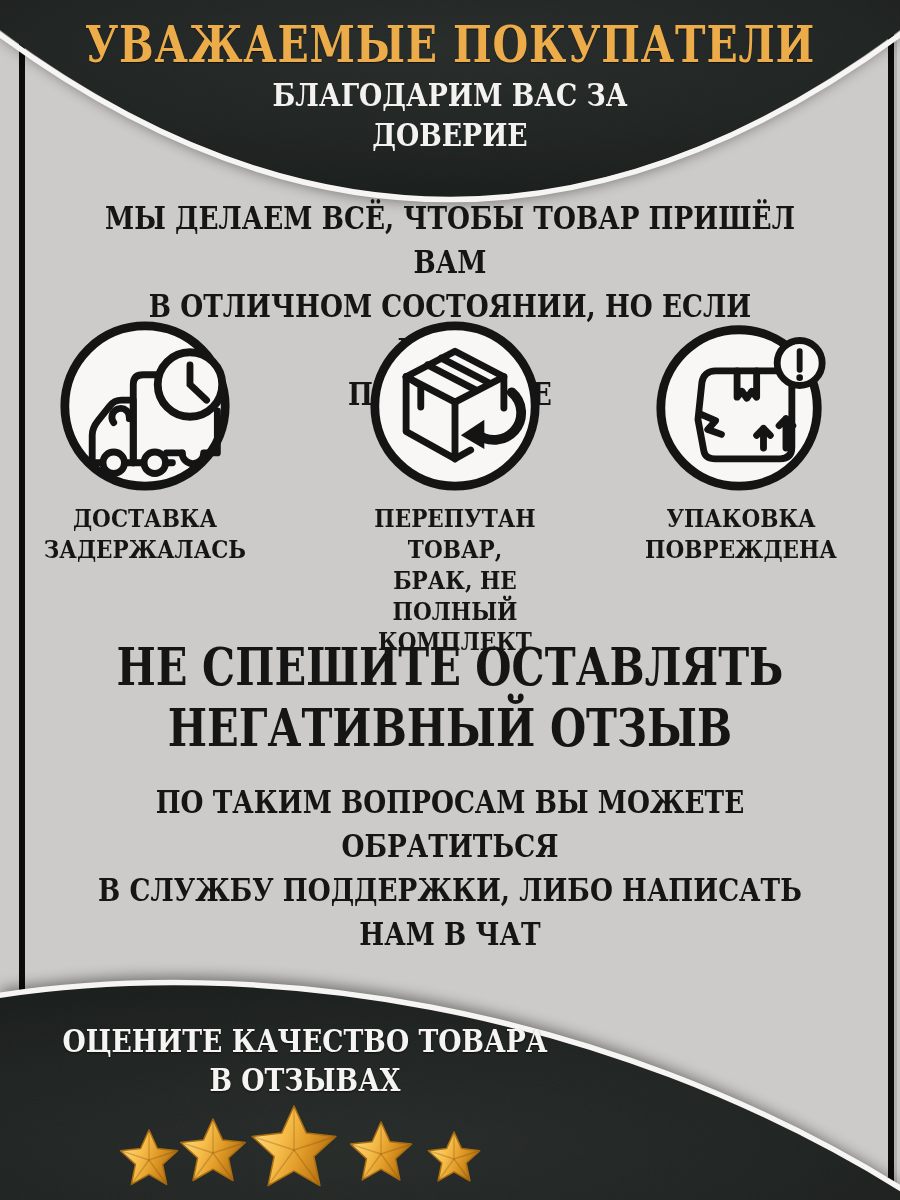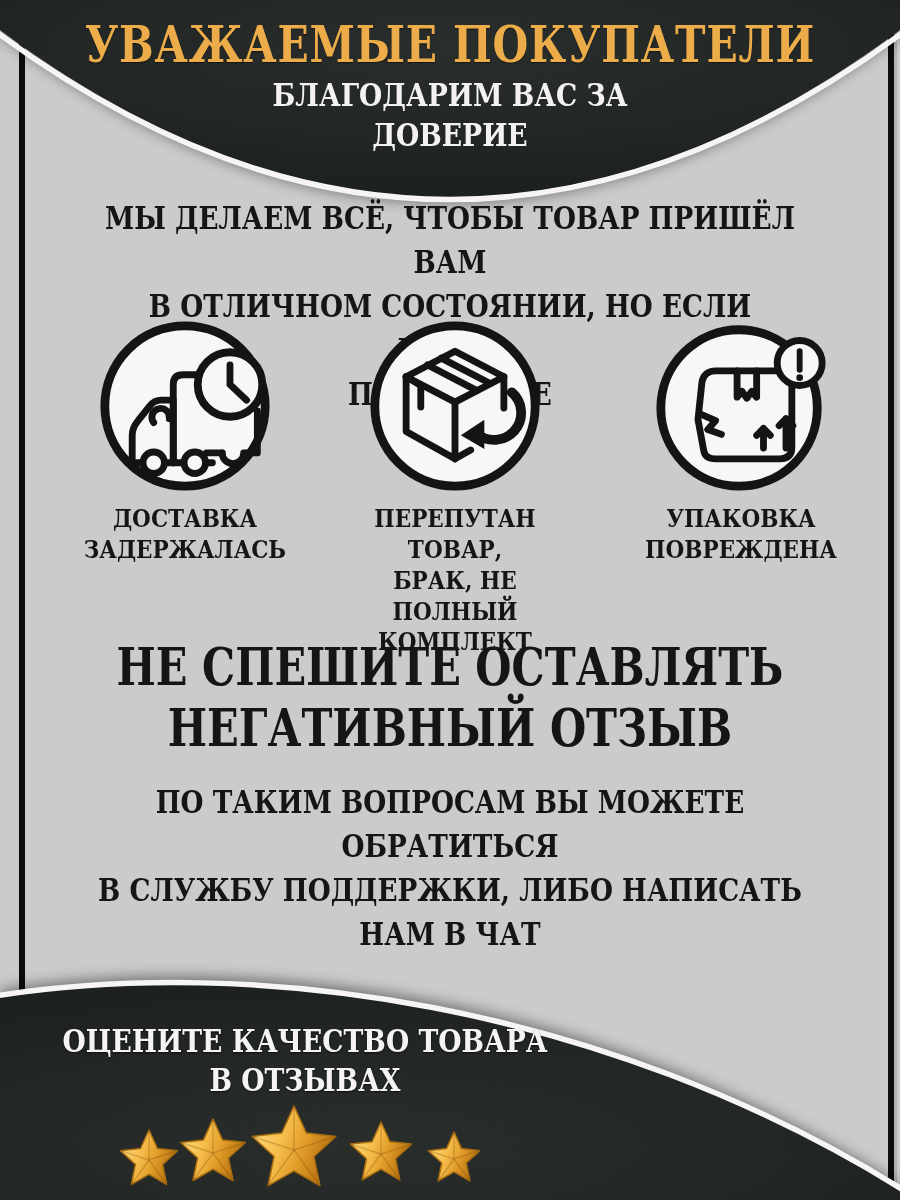--- a/index.html
+++ b/index.html
@@ -31,21 +31,21 @@
     top:196px;left:40px;width:820px;font-size:31px;line-height:1.42;
     transform:scaleX(0.85);
   }
   .issues{top:318px;left:0;width:900px;height:290px;}
   .issue-col{position:absolute;top:0;text-align:center;}
   .issue-col .ic{margin:0 auto;}
   .issue-label{
     font-weight:bold;font-size:24.5px;line-height:1.26;margin-top:10px;
     transform:scaleX(0.88);white-space:pre-line;color:#151515;text-align:center;
   }
-  .col1{left:25px;width:240px;padding-left:40px;}
+  .col1{left:25px;width:240px;}
   .col2{left:318px;width:274px;}
   .col3{left:614px;width:254px;}
   .warn-head{
     top:636px;left:0;width:900px;font-size:52px;line-height:1.18;
     transform:scaleX(0.80);
   }
   .warn-body{
     top:780px;left:30px;width:840px;font-size:31px;line-height:1.42;
     transform:scaleX(0.85);
   }

